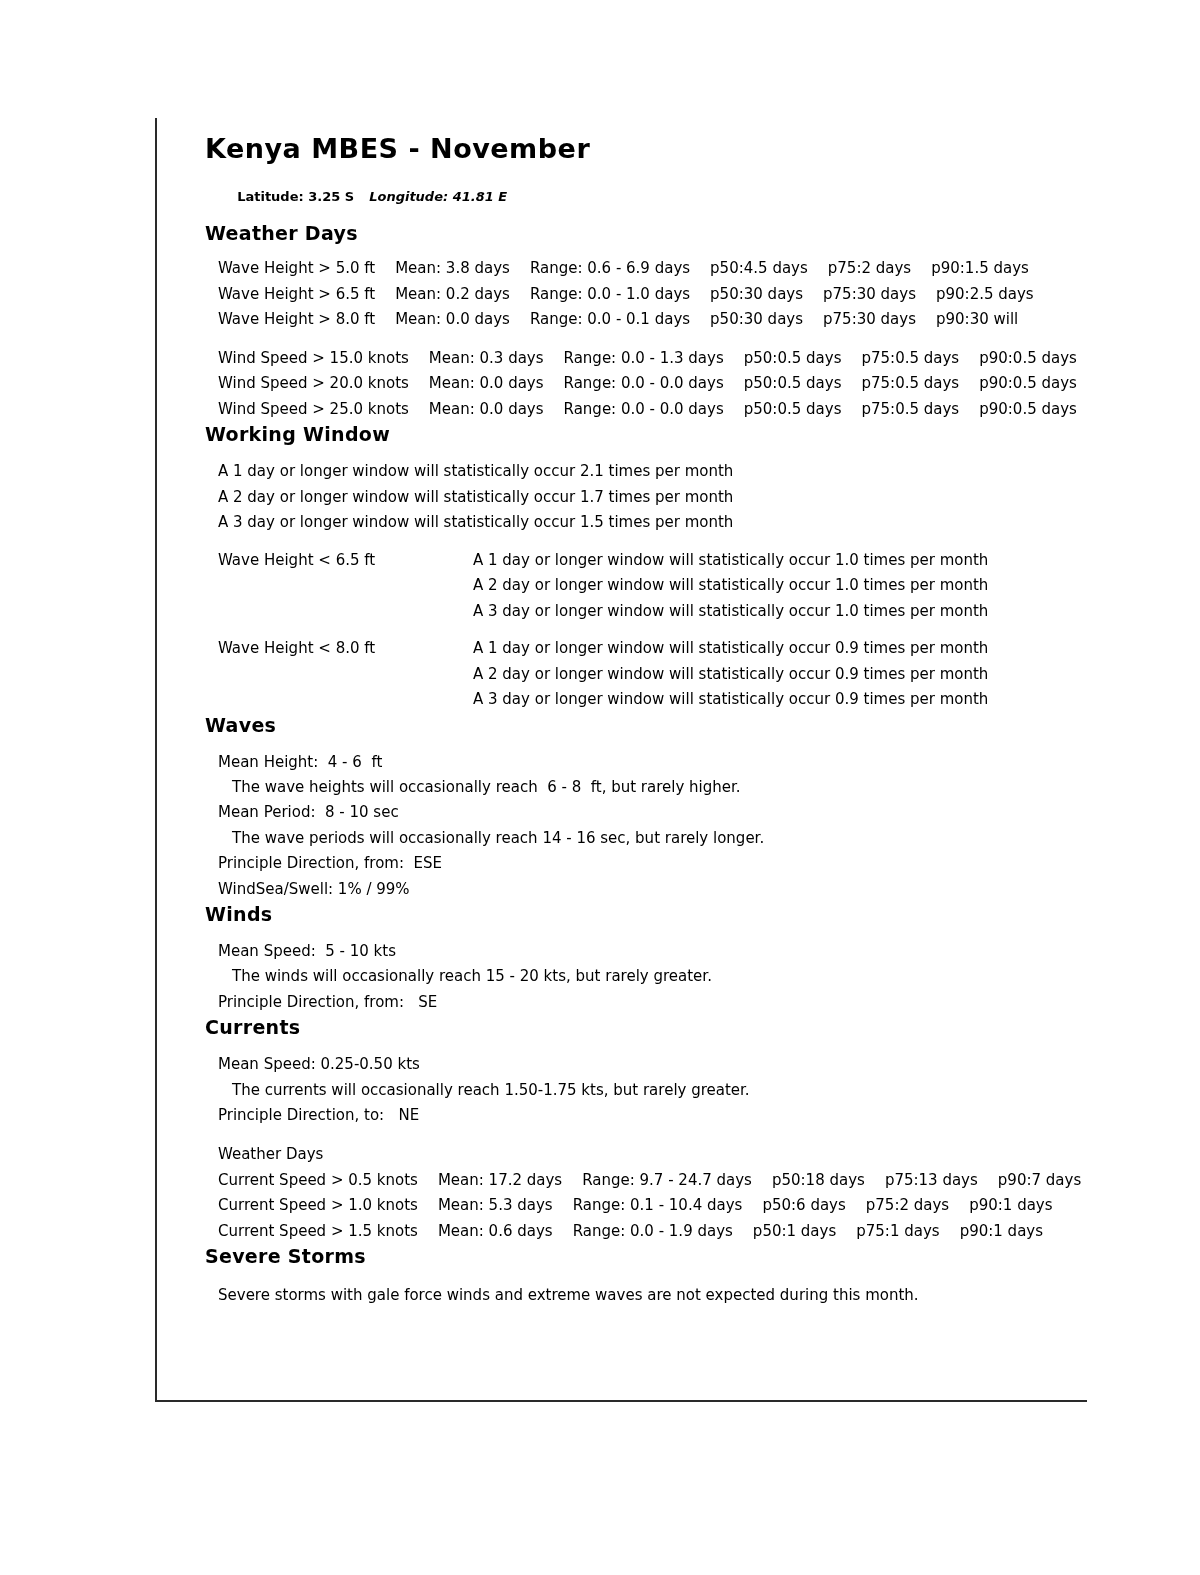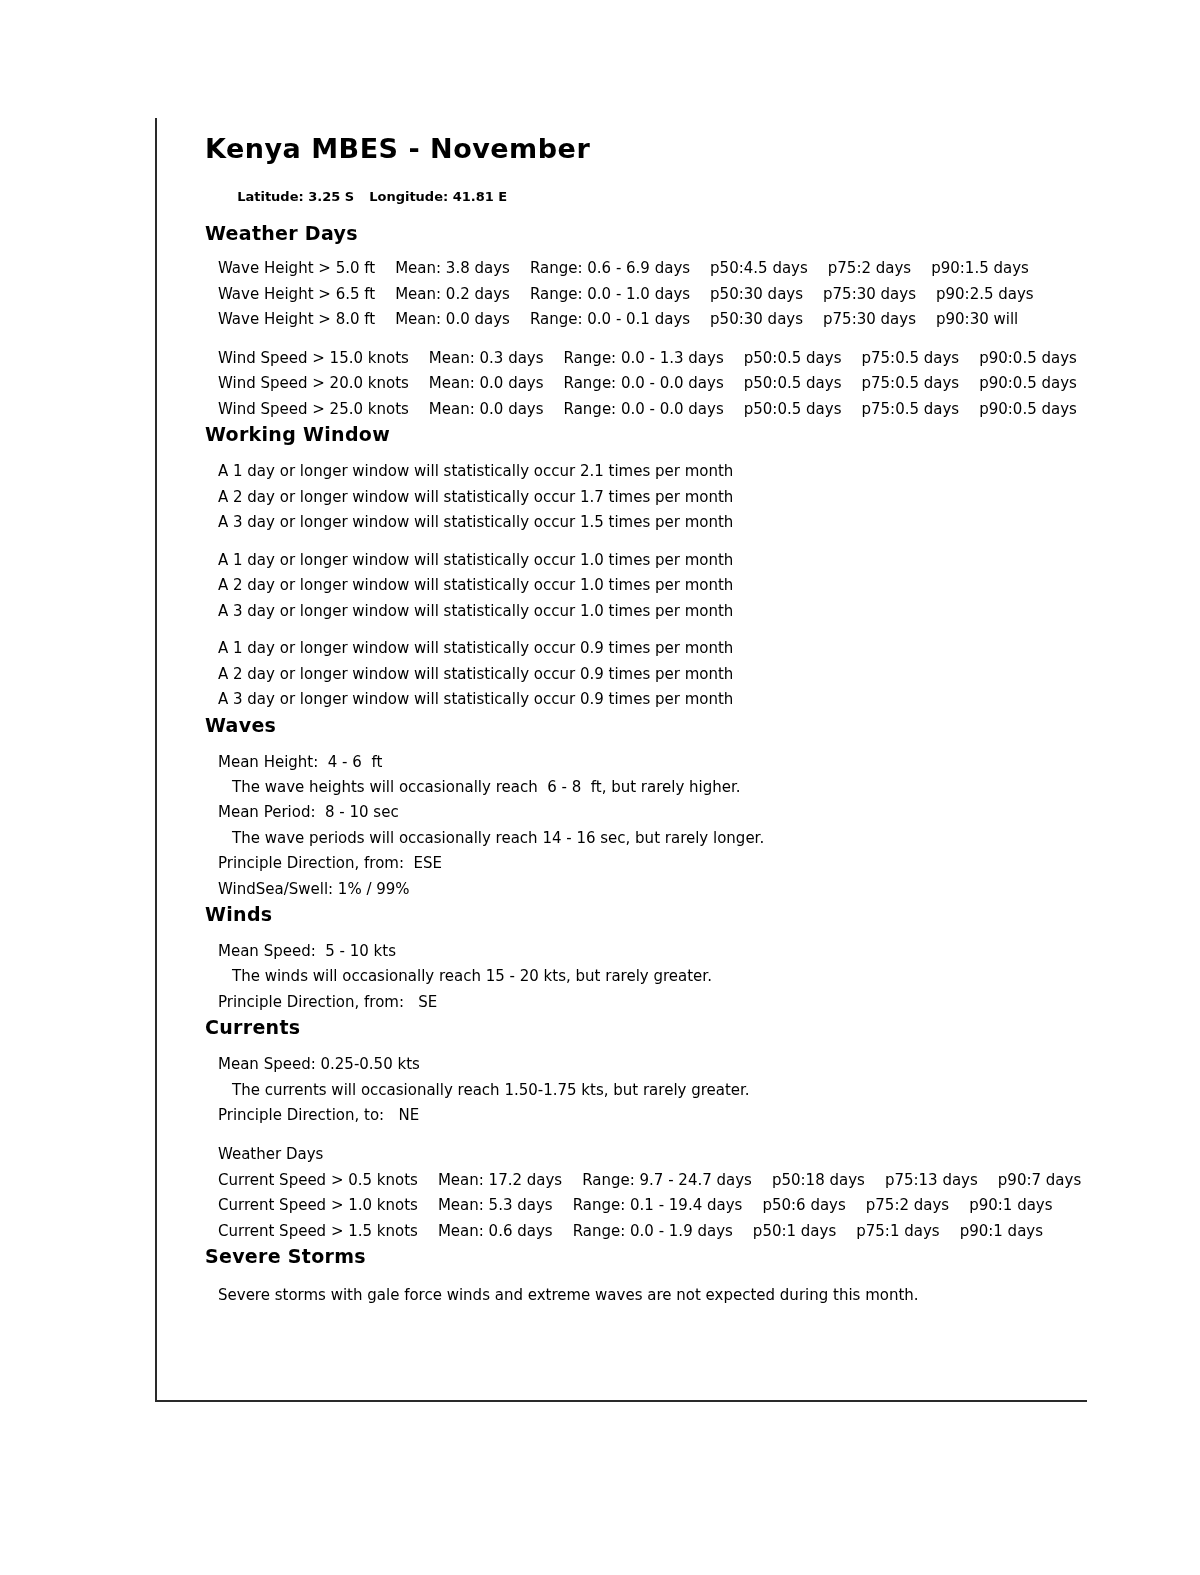--- a/index.html
+++ b/index.html
@@ -25,21 +25,21 @@
   }
   h1.title {
     margin: 0; font-size: 27px; font-weight: 700;
     line-height: 34px; letter-spacing: 0.5px;
   }
   .coords {
     margin: 7px 0 0 5px;
     font-size: 13px; font-weight: 700; line-height: 16px;
     white-space: pre;
   }
-  .coords .lon { margin-left: 15px; }
+  .coords .lon { margin-left: 15px; font-style: italic; }
   h2.section {
     font-size: 19px; font-weight: 700;
     margin: 0; line-height: 25px; letter-spacing: 0.3px;
   }
   .mt-wd  { margin-top: 16px; }
   .mt-ww  { margin-top: 13px; }
   .mt-waves { margin-top: 0px; }
   .mt-winds { margin-top: 16px; }
   .mt-cur { margin-top: 15px; }
   .mt-storm { margin-top: 26px; }
@@ -109,28 +109,30 @@
 
     <div class="ww-group">
       <div class="ww-lines">
         <div class="ww-line">A 1 day or longer window will statistically occur 2.1 times per month</div>
         <div class="ww-line">A 2 day or longer window will statistically occur 1.7 times per month</div>
         <div class="ww-line">A 3 day or longer window will statistically occur 1.5 times per month</div>
       </div>
     </div>
 
     <div class="ww-group">
+      <div class="ww-label">Wave Height &lt; 6.5 ft</div>
       <div class="ww-lines">
         <div class="ww-line">A 1 day or longer window will statistically occur 1.0 times per month</div>
         <div class="ww-line">A 2 day or longer window will statistically occur 1.0 times per month</div>
         <div class="ww-line">A 3 day or longer window will statistically occur 1.0 times per month</div>
       </div>
     </div>
 
     <div class="ww-group">
+      <div class="ww-label">Wave Height &lt; 8.0 ft</div>
       <div class="ww-lines">
         <div class="ww-line">A 1 day or longer window will statistically occur 0.9 times per month</div>
         <div class="ww-line">A 2 day or longer window will statistically occur 0.9 times per month</div>
         <div class="ww-line">A 3 day or longer window will statistically occur 0.9 times per month</div>
       </div>
     </div>
 
     <h2 class="section mt-waves">Waves</h2>
     <div class="info-line first">Mean Height:  4 - 6  ft</div>
     <div class="info-line indent">The wave heights will occasionally reach  6 - 8  ft, but rarely higher.</div>
@@ -148,21 +150,21 @@
     <div class="info-line first">Mean Speed: 0.25-0.50 kts</div>
     <div class="info-line indent">The currents will occasionally reach 1.50-1.75 kts, but rarely greater.</div>
     <div class="info-line">Principle Direction, to:   NE</div>
 
     <div class="info-line sub-label">Weather Days</div>
     <div class="stat-block attached">
       <div class="stat-line">
         <span class="seg">Current Speed &gt; 0.5 knots</span><span class="seg">Mean: 17.2 days</span><span class="seg">Range: 9.7 - 24.7 days</span><span class="seg">p50:18 days</span><span class="seg">p75:13 days</span><span class="seg">p90:7 days</span>
       </div>
       <div class="stat-line">
-        <span class="seg">Current Speed &gt; 1.0 knots</span><span class="seg">Mean: 5.3 days</span><span class="seg">Range: 0.1 - 19.4 days</span><span class="seg">p50:6 days</span><span class="seg">p75:2 days</span><span class="seg">p90:1 days</span>
+        <span class="seg">Current Speed &gt; 1.0 knots</span><span class="seg">Mean: 5.3 days</span><span class="seg">Range: 0.1 - 10.4 days</span><span class="seg">p50:6 days</span><span class="seg">p75:2 days</span><span class="seg">p90:1 days</span>
       </div>
       <div class="stat-line">
         <span class="seg">Current Speed &gt; 1.5 knots</span><span class="seg">Mean: 0.6 days</span><span class="seg">Range: 0.0 - 1.9 days</span><span class="seg">p50:1 days</span><span class="seg">p75:1 days</span><span class="seg">p90:1 days</span>
       </div>
     </div>
 
     <h2 class="section mt-storm">Severe Storms</h2>
     <div class="info-line sub-label">Severe storms with gale force winds and extreme waves are not expected during this month.</div>
 
   </div>

